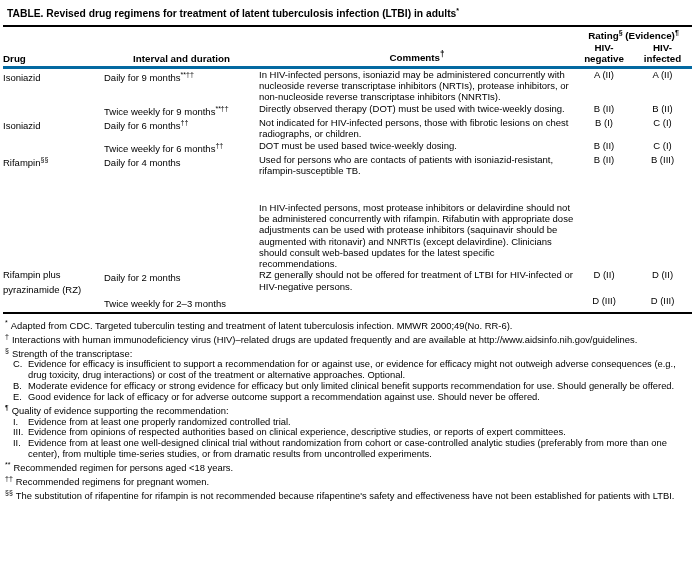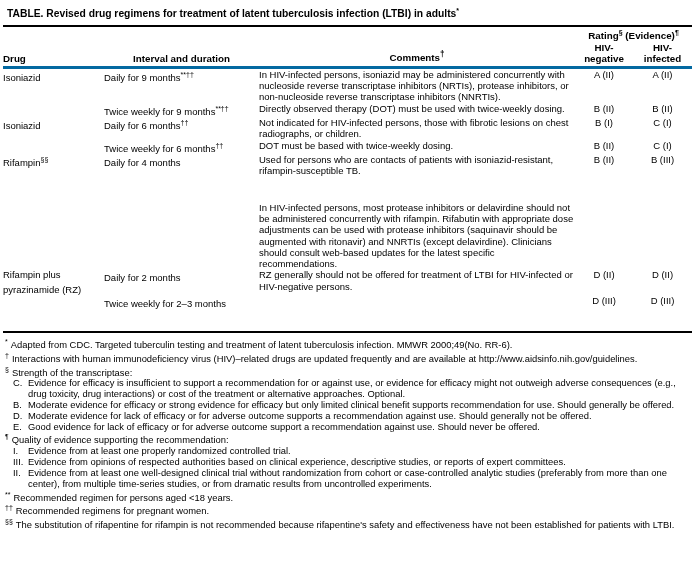--- a/index.html
+++ b/index.html
@@ -14,21 +14,21 @@
 
   thead th { font-weight:bold; font-size:9.8px; line-height:11px; }
   th.rating-group { text-align:center; white-space:nowrap; padding-top:5px; }
   th.rating-group sup { font-size:7px; }
   tr.colheads th { vertical-align:bottom; border-bottom:3px solid #0369a1; padding-bottom:2px; }
   th.h-drug { text-align:left; padding-left:4px; }
   th.h-int, th.h-com { text-align:center; }
   th.h-neg, th.h-inf { text-align:center; white-space:pre-line; }
 
   tbody td { vertical-align:top; padding-top:3px; padding-bottom:10px; font-size:9.5px; }
-  tbody tr.last td { padding-bottom:21px; padding-top:0; }
+  tbody tr.last td { padding-bottom:2px; padding-top:0; }
   td.c-drug { padding-left:4px; padding-right:6px; }
   td.c-int { padding-right:8px; }
   td.c-com { padding-right:10px; }
   td.c-neg, td.c-inf { text-align:center; }
   tbody sup { font-size:7px; }
   .para2 { margin-top:25px; }
 
   .footnotes { margin-top:4px; font-size:9.4px; line-height:10.8px; }
   .fn { padding-left:11px; text-indent:-9px; }
   .fn sup { font-size:7px; margin-right:3px; }
@@ -90,21 +90,21 @@
         <td class="c-com">
             <div>Not indicated for HIV-infected persons, those with fibrotic lesions on chest radiographs, or children.</div>
           </td>
         <td class="c-neg">B (I)</td>
         <td class="c-inf">C (I)</td>
       </tr>
       <tr>
         <td class="c-drug"><span></span><sup></sup></td>
         <td class="c-int"><span>Twice weekly for 6 months</span><sup>††</sup></td>
         <td class="c-com">
-            <div>DOT must be based with twice-weekly dosing.</div>
+            <div>DOT must be used based twice-weekly dosing.</div>
           </td>
         <td class="c-neg">B (II)</td>
         <td class="c-inf">C (I)</td>
       </tr>
       <tr>
         <td class="c-drug"><span>Rifampin</span><sup>§§</sup></td>
         <td class="c-int"><span>Daily for 4 months</span><sup></sup></td>
         <td class="c-com">
             <div>Used for persons who are contacts of patients with isoniazid-resistant, rifampin-susceptible TB.</div>
             <div class="para2">In HIV-infected persons, most protease inhibitors or delavirdine should not be administered concurrently with rifampin. Rifabutin with appropriate dose adjustments can be used with protease inhibitors (saquinavir should be augmented with ritonavir) and NNRTIs (except delavirdine). Clinicians should consult web-based updates for the latest specific recommendations.</div>
@@ -132,21 +132,20 @@
       </tr>
     </tbody>
   </table>
 
   <div class="footnotes">
     <div class="fn"><sup>*</sup><span>Adapted from CDC. Targeted tuberculin testing and treatment of latent tuberculosis infection. MMWR 2000;49(No. RR-6).</span></div>
     <div class="fn"><sup>†</sup><span>Interactions with human immunodeficiency virus (HIV)–related drugs are updated frequently and are available at http://www.aidsinfo.nih.gov/guidelines.</span></div>
     <div class="fn"><sup>§</sup><span>Strength of the transcriptase:</span></div>
     <div class="fn-item"><span class="fn-mark">C.</span><span>Evidence for efficacy is insufficient to support a recommendation for or against use, or evidence for efficacy might not outweigh adverse consequences (e.g., drug toxicity, drug interactions) or cost of the treatment or alternative approaches. Optional.</span></div>
     <div class="fn-item"><span class="fn-mark">B.</span><span>Moderate evidence for efficacy or strong evidence for efficacy but only limited clinical benefit supports recommendation for use. Should generally be offered.</span></div>
-    <div class="fn-item"><span class="fn-mark">D.</span><span>Moderate evidence for lack of efficacy or for adverse outcome supports a recommendation against use. Should generally not be offered.</span></div>
     <div class="fn-item"><span class="fn-mark">E.</span><span>Good evidence for lack of efficacy or for adverse outcome support a recommendation against use. Should never be offered.</span></div>
     <div class="fn"><sup>¶</sup><span>Quality of evidence supporting the recommendation:</span></div>
     <div class="fn-item"><span class="fn-mark">I.</span><span>Evidence from at least one properly randomized controlled trial.</span></div>
     <div class="fn-item"><span class="fn-mark">III.</span><span>Evidence from opinions of respected authorities based on clinical experience, descriptive studies, or reports of expert committees.</span></div>
     <div class="fn-item"><span class="fn-mark">II.</span><span>Evidence from at least one well-designed clinical trial without randomization from cohort or case-controlled analytic studies (preferably from more than one center), from multiple time-series studies, or from dramatic results from uncontrolled experiments.</span></div>
     <div class="fn"><sup>**</sup><span>Recommended regimen for persons aged &lt;18 years.</span></div>
     <div class="fn"><sup>††</sup><span>Recommended regimens for pregnant women.</span></div>
     <div class="fn"><sup>§§</sup><span>The substitution of rifapentine for rifampin is not recommended because rifapentine's safety and effectiveness have not been established for patients with LTBI.</span></div>
   </div>
 

